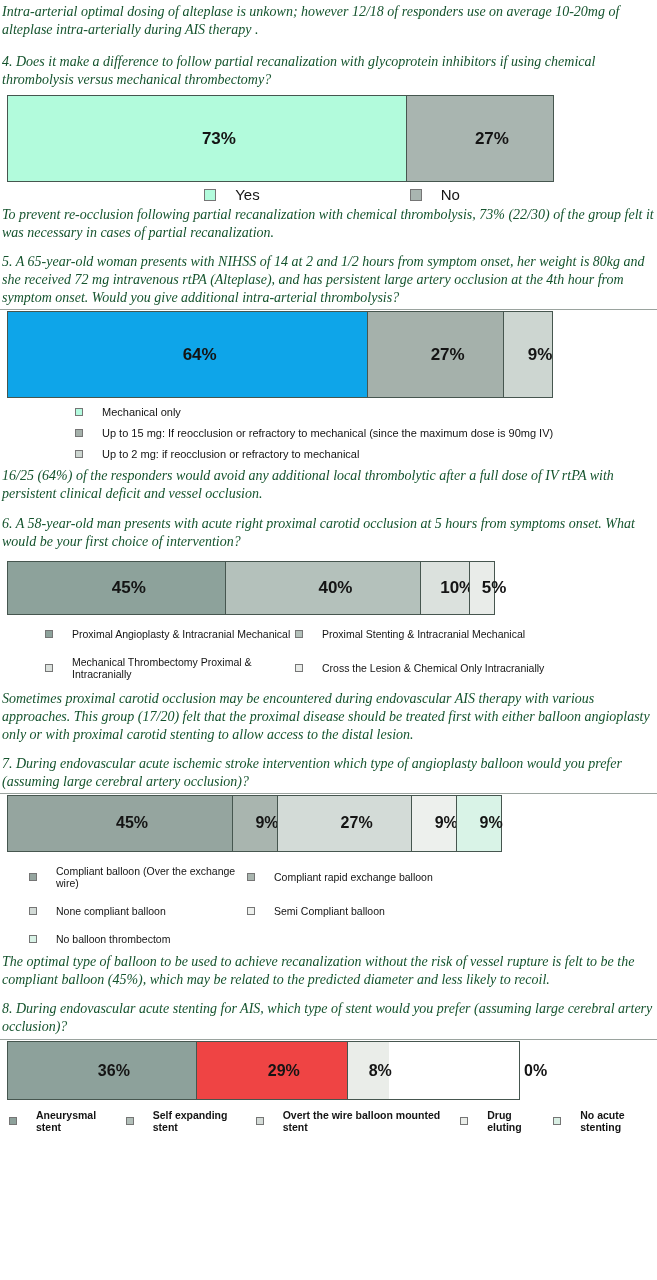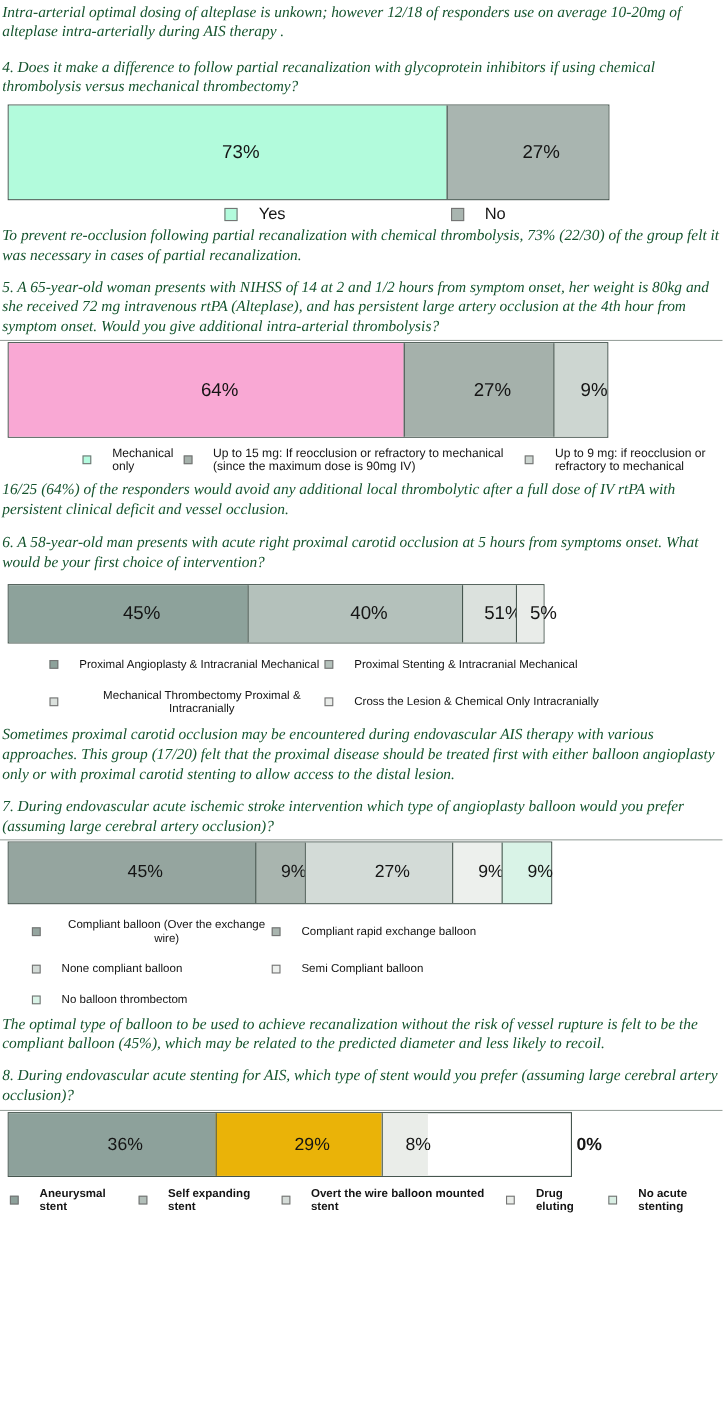--- a/index.html
+++ b/index.html
@@ -27,35 +27,35 @@
   }
   .chart.has-hairline .hairline { display:block; }
   .bar-wrap { display:flex; align-items:center; }
   .bar {
     display:flex; border:1.5px solid #46564f; box-sizing:content-box;
     background:#fff; margin-top:2px;
   }
   .seg {
     display:flex; align-items:center; justify-content:center;
     box-sizing:border-box; border-left:1.5px solid #46564f;
-    font-weight:normal; color:#141414; overflow:visible;padding-left:24px;
+    font-weight:bold; color:#141414; overflow:visible;padding-left:24px;
   }
   .seg:first-child { border-left:none; }
   .seg span { white-space:nowrap; }
   .outside-label {
     font-weight:bold; color:#141414; margin-left:4px; margin-top:2px;
     white-space:nowrap;
   }
   .legend { color:#141414; }
   .li { display:inline-flex; align-items:center; gap:19px; }
   .sw { width:8px; height:8px; border:1px solid #757575; flex:none; box-sizing:border-box; }
   .legend-center-row { display:flex; justify-content:center; gap:150px; font-size:15px; margin-top:4px; }
   .legend-center-row .sw { width:12px; height:12px; }
-  .legend-stack { display:flex; align-items:flex-start; gap:9px; font-size:11px; margin-top:8px; }
-  .legend-grid { display:grid; row-gap:16px; font-size:10.5px; margin-top:13px; justify-content:start;text-align:center; }
+  .legend-stack { display:flex; flex-direction:column; align-items:flex-start; gap:9px; font-size:11px; margin-top:8px; }
+  .legend-grid { display:grid; row-gap:16px; font-size:10.5px; margin-top:13px; justify-content:start; }
   .legend-row { display:flex; gap:13px; font-size:10.5px; font-weight:600; margin-top:9px; }
 </style>
 </head>
 <body>
 
 <div class="page">
 
   <p class="body-text first">Intra-arterial optimal dosing of alteplase is unkown; however 12/18 of responders use on average 10-20mg of alteplase intra-arterially during AIS therapy .</p>
 
   <p class="body-text" style="margin-top:14px">4. Does it make a difference to follow partial recanalization with glycoprotein inhibitors if using chemical thrombolysis versus mechanical thrombectomy?</p>
@@ -86,21 +86,21 @@
   </figure>
 
   <p class="body-text" style="margin-top:3px">To prevent re-occlusion following partial recanalization with chemical thrombolysis, 73% (22/30) of the group felt it was necessary in cases of partial recanalization.</p>
 
   <p class="body-text" style="margin-top:11px">5. A 65-year-old woman presents with NIHSS of 14 at 2 and 1/2 hours from symptom onset, her weight is 80kg and she received 72 mg intravenous rtPA (Alteplase), and has persistent large artery occlusion at the 4th hour from symptom onset. Would you give additional intra-arterial thrombolysis?</p>
 
   <figure class="chart has-hairline" style="margin-top:2px">
     <div class="hairline"></div>
     <div class="bar-wrap">
       <div class="bar" style="width: 544px; height: 85px; font-size: 17px;">
-          <div class="seg" style="width: 393px; background: #f9a8d4;">
+          <div class="seg" style="width: 393px; background: #0ea5e9;">
             <span>64%</span>
           </div>
           <div class="seg" style="width: 146.88px; background: rgb(165, 177, 171);">
             <span>27%</span>
           </div>
           <div class="seg" style="width: 48.96px; background: rgb(205, 214, 209);">
             <span>9%</span>
           </div>
         </div>
 
@@ -109,41 +109,41 @@
         <span class="li">
           <span class="sw" style="background: rgb(180, 251, 223);"></span>
           <span>Mechanical only</span>
         </span>
         <span class="li">
           <span class="sw" style="background: rgb(165, 177, 171);"></span>
           <span>Up to 15 mg: If reocclusion or refractory to mechanical (since  the maximum dose is 90mg IV)</span>
         </span>
         <span class="li">
           <span class="sw" style="background: rgb(205, 214, 209);"></span>
-          <span>Up to 9 mg: if reocclusion or refractory to mechanical</span>
+          <span>Up to 2 mg: if reocclusion or refractory to mechanical</span>
         </span>
       </div>
   </figure>
 
   <p class="body-text" style="margin-top:7px">16/25 (64%) of the responders would avoid any additional local thrombolytic after a full dose of IV rtPA with persistent clinical deficit and vessel occlusion.</p>
 
   <p class="body-text" style="margin-top:11px">6. A 58-year-old man presents with acute right proximal carotid occlusion at 5 hours from symptoms onset. What would be your first choice of intervention?</p>
 
   <figure class="chart" style="margin-top:8px">
 
     <div class="bar-wrap">
       <div class="bar" style="width: 486px; height: 52px; font-size: 17px;">
           <div class="seg" style="width: 218.7px; background: rgb(141, 162, 155);">
             <span>45%</span>
           </div>
           <div class="seg" style="width: 196px; background: rgb(180, 193, 187); align-items: center;">
             <span>40%</span>
           </div>
           <div class="seg" style="width: 48.6px; background: rgb(219, 225, 221);">
-            <span>51%</span>
+            <span>10%</span>
           </div>
           <div class="seg" style="width: 24.3px; background: rgb(233, 236, 233);">
             <span>5%</span>
           </div>
         </div>
 
     </div>
     <div class="legend legend-grid" style="padding-left: 38px; grid-template-columns: 250px auto;">
         <span class="li">
           <span class="sw" style="background: rgb(141, 162, 155);"></span>
@@ -218,21 +218,21 @@
 
   <p class="body-text" style="margin-top:11px">8. During endovascular acute stenting for AIS, which type of stent would you prefer (assuming large cerebral artery occlusion)?</p>
 
   <figure class="chart has-hairline" style="margin-top:3px">
     <div class="hairline"></div>
     <div class="bar-wrap">
       <div class="bar" style="width: 511px; height: 57px; font-size: 16px;">
           <div class="seg" style="width: 187.714px; background: rgb(141, 161, 155); align-items: center;">
             <span>36%</span>
           </div>
-          <div class="seg" style="width: 151.214px; background: #eab308;">
+          <div class="seg" style="width: 151.214px; background: #ef4444;">
             <span>29%</span>
           </div>
           <div class="seg" style="width: 41.7143px; background: rgb(234, 237, 233);">
             <span>8%</span>
           </div>
         </div>
       <span class="outside-label" style="font-size: 16px;">0%</span>
     </div>
     <div class="legend legend-row" style="padding-left: 2px;">
         <span class="li">

